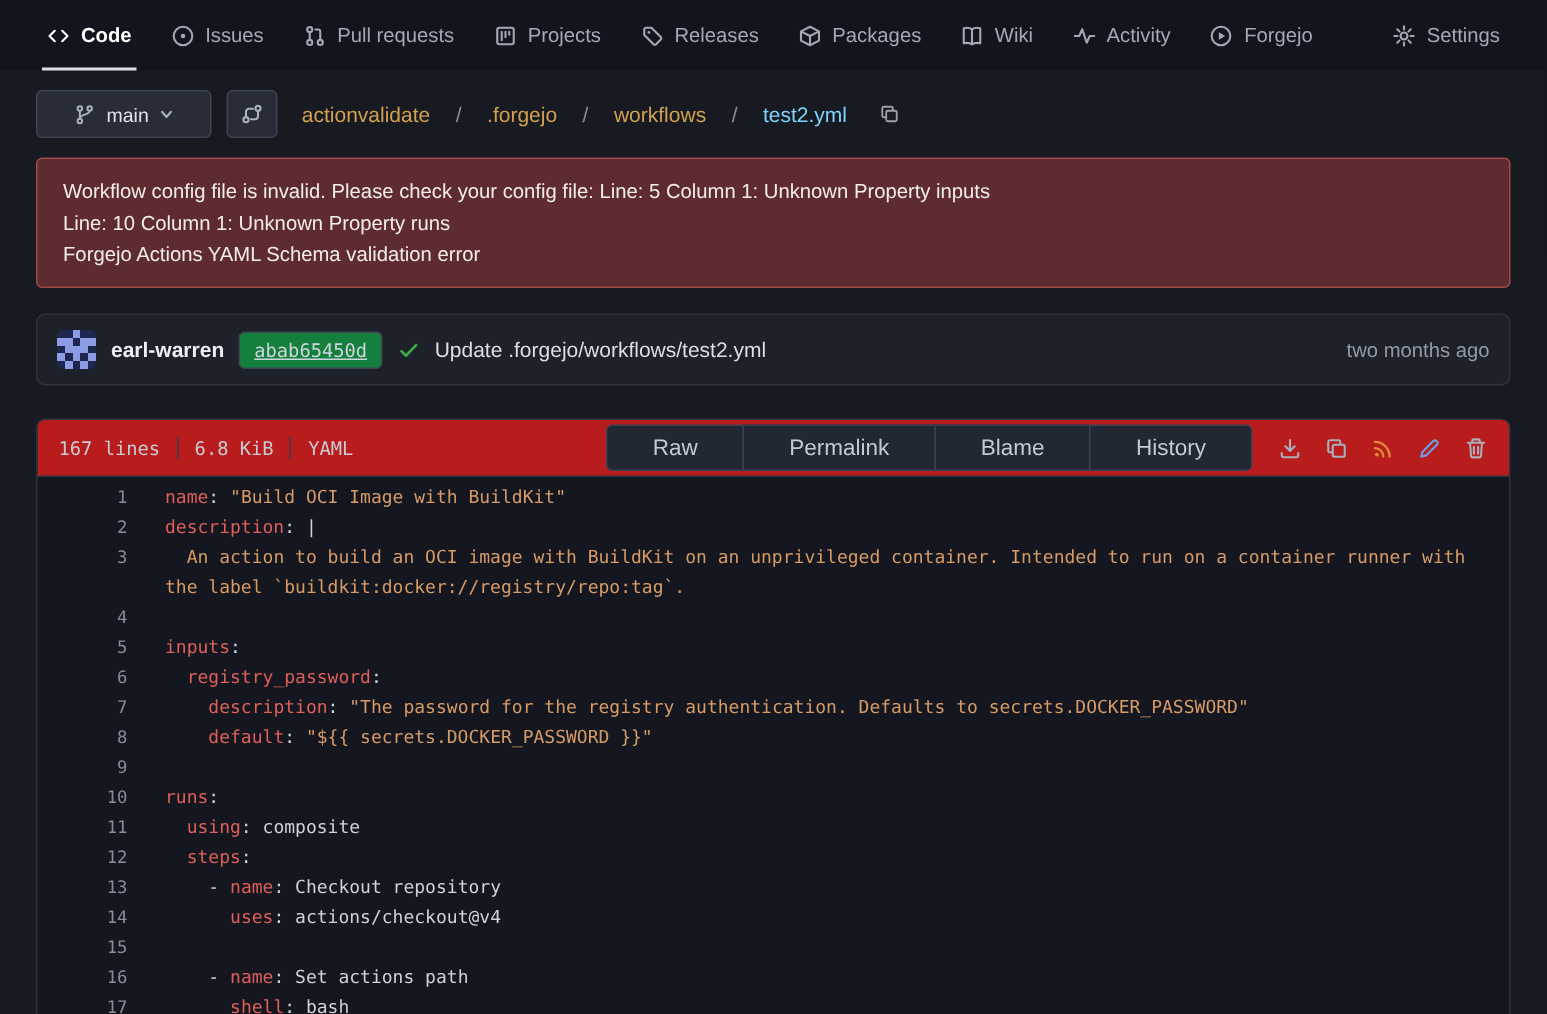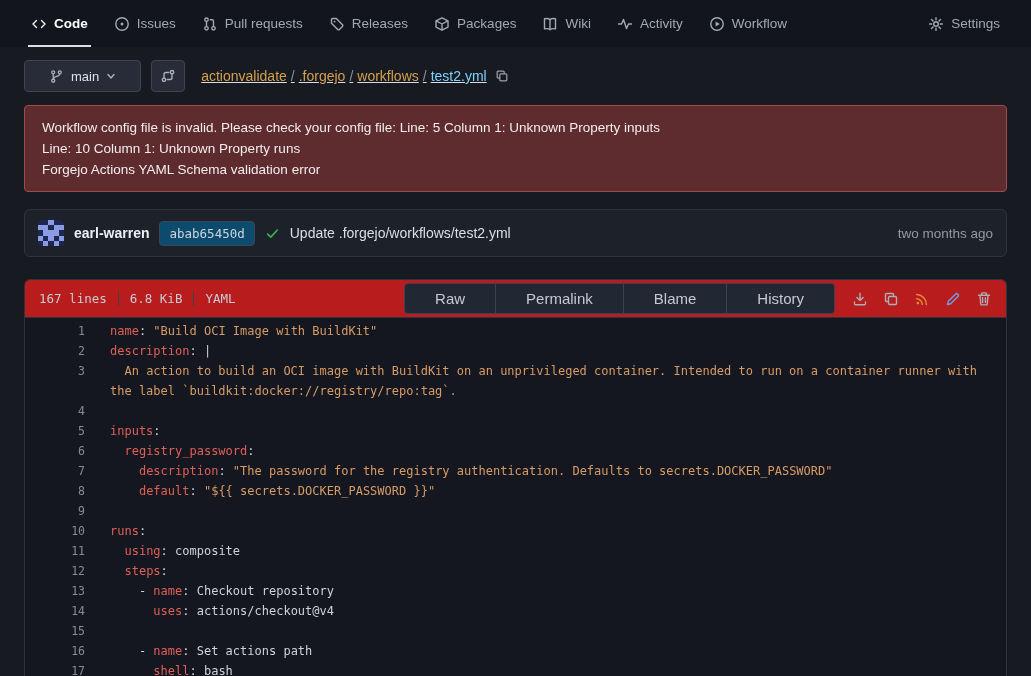--- a/index.html
+++ b/index.html
@@ -47,21 +47,21 @@
     display:flex; align-items:center; gap:7px;
     background:#272c38;
     border:1px solid #3d4452;
     border-radius:4px;
     color:#dde1e8; font-size:13px;
     padding:6px 24px;
     height:32px;
   }
   .sq-btn { width:34px; justify-content:center; padding:0; }
   .branch-btn .ic, .sq-btn .ic { color:#aab1bc; }
-  .breadcrumb { display:flex; align-items:center; gap:4px; font-size:14px; margin-left:6px;text-decoration:underline; }
+  .breadcrumb { display:flex; align-items:center; gap:17px; font-size:14px; margin-left:6px; }
   .breadcrumb a { color:var(--accent-link,#d3a04f); }
   .breadcrumb .sep { color:#8b919b; }
   .breadcrumb .current { color:#7dd3fc; }
   .copy-path { color:#9aa1ac; margin-left:4px; cursor:pointer; }
 
   
   .error-banner {
     margin:13px 24px 4px;
     background:var(--error-bg,#5e2b2e);
     border:1px solid var(--error-border,#a04a4a);
@@ -79,23 +79,23 @@
     background:#1d2129;
     border:1px solid #2e3340;
     border-radius:6px;
     display:flex; align-items:center; gap:10px;
     padding:0 13px;
     font-size:14px;
   }
   .avatar { width:26px; height:26px; border-radius:4px; overflow:hidden; flex:none; }
   .author { font-weight:700; color:#eceff4; }
   .sha-btn {
-    background:#0c4a6e; border:1px solid #3d4452; border-radius:4px;
+    background:#15803d; border:1px solid #3d4452; border-radius:4px;
     font-family:"DejaVu Sans Mono", monospace; font-size:12.5px;
-    color:#ced4dd; padding:4px 9px;
+    color:#ced4dd; padding:4px 9px;text-decoration:underline;
   }
   .check { color:var(--success-green,#3fae4a); }
   .commit-msg { color:#dbdfe6; }
   .commit-age { margin-left:auto; color:#949aa5; font-size:13.5px; }
 
   
   .file-box {
     margin:22px 24px 0;
     border:1px solid #2e3340;
     border-radius:6px;
@@ -176,20 +176,29 @@
           <circle cx="4.5" cy="3.7" r="1.7"></circle>
           <circle cx="4.5" cy="12.3" r="1.7"></circle>
           <circle cx="11.5" cy="12.3" r="1.7"></circle>
           <path d="M4.5 5.5v5M8.3 3.7h1.7a1.5 1.5 0 0 1 1.5 1.5v5.3"></path>
         </svg>
       </span>
     <span>Pull requests</span>
   </a>
   <a class="nav-item">
     <span class="ic">
+        <svg width="16" height="16" viewBox="0 0 16 16" fill="none" stroke="currentColor" stroke-width="1.4" stroke-linecap="round">
+          <rect x="2.5" y="2.5" width="11" height="11" rx="1.5"></rect>
+          <path d="M5.5 5.2v5.6M8 5.2v3.6M10.5 5.2v2"></path>
+        </svg>
+      </span>
+    <span>Projects</span>
+  </a>
+  <a class="nav-item">
+    <span class="ic">
         <svg width="16" height="16" viewBox="0 0 16 16" fill="none" stroke="currentColor" stroke-width="1.4" stroke-linejoin="round">
           <path d="M2.5 7.3V3.7a1.2 1.2 0 0 1 1.2-1.2h3.6l6.2 6.2a1.2 1.2 0 0 1 0 1.7l-3.1 3.1a1.2 1.2 0 0 1-1.7 0z"></path>
           <circle cx="5.6" cy="5.6" r="0.9" fill="currentColor" stroke="none"></circle>
         </svg>
       </span>
     <span>Releases</span>
   </a>
   <a class="nav-item">
     <span class="ic">
         <svg width="16" height="16" viewBox="0 0 16 16" fill="none" stroke="currentColor" stroke-width="1.4" stroke-linejoin="round">
@@ -216,21 +225,21 @@
       </span>
     <span>Activity</span>
   </a>
   <a class="nav-item">
     <span class="ic">
         <svg width="16" height="16" viewBox="0 0 16 16" fill="none" stroke="currentColor" stroke-width="1.4">
           <circle cx="8" cy="8" r="6.2"></circle>
           <path d="M6.6 5.5v5l4.2-2.5z" fill="currentColor" stroke="none"></path>
         </svg>
       </span>
-    <span>Workflow</span>
+    <span>Forgejo</span>
   </a>
   <span class="nav-spacer"></span>
   <a class="nav-item">
     <span class="ic">
         <svg width="16" height="16" viewBox="0 0 16 16" fill="none" stroke="currentColor" stroke-width="1.4" stroke-linecap="round">
           <circle cx="8" cy="8" r="2.3"></circle>
           <path d="M8 1.6v2.1M8 12.3v2.1M1.6 8h2.1M12.3 8h2.1M3.5 3.5l1.5 1.5M11 11l1.5 1.5M12.5 3.5 11 5M5 11l-1.5 1.5"></path>
         </svg>
       </span>
     <span>Settings</span>

